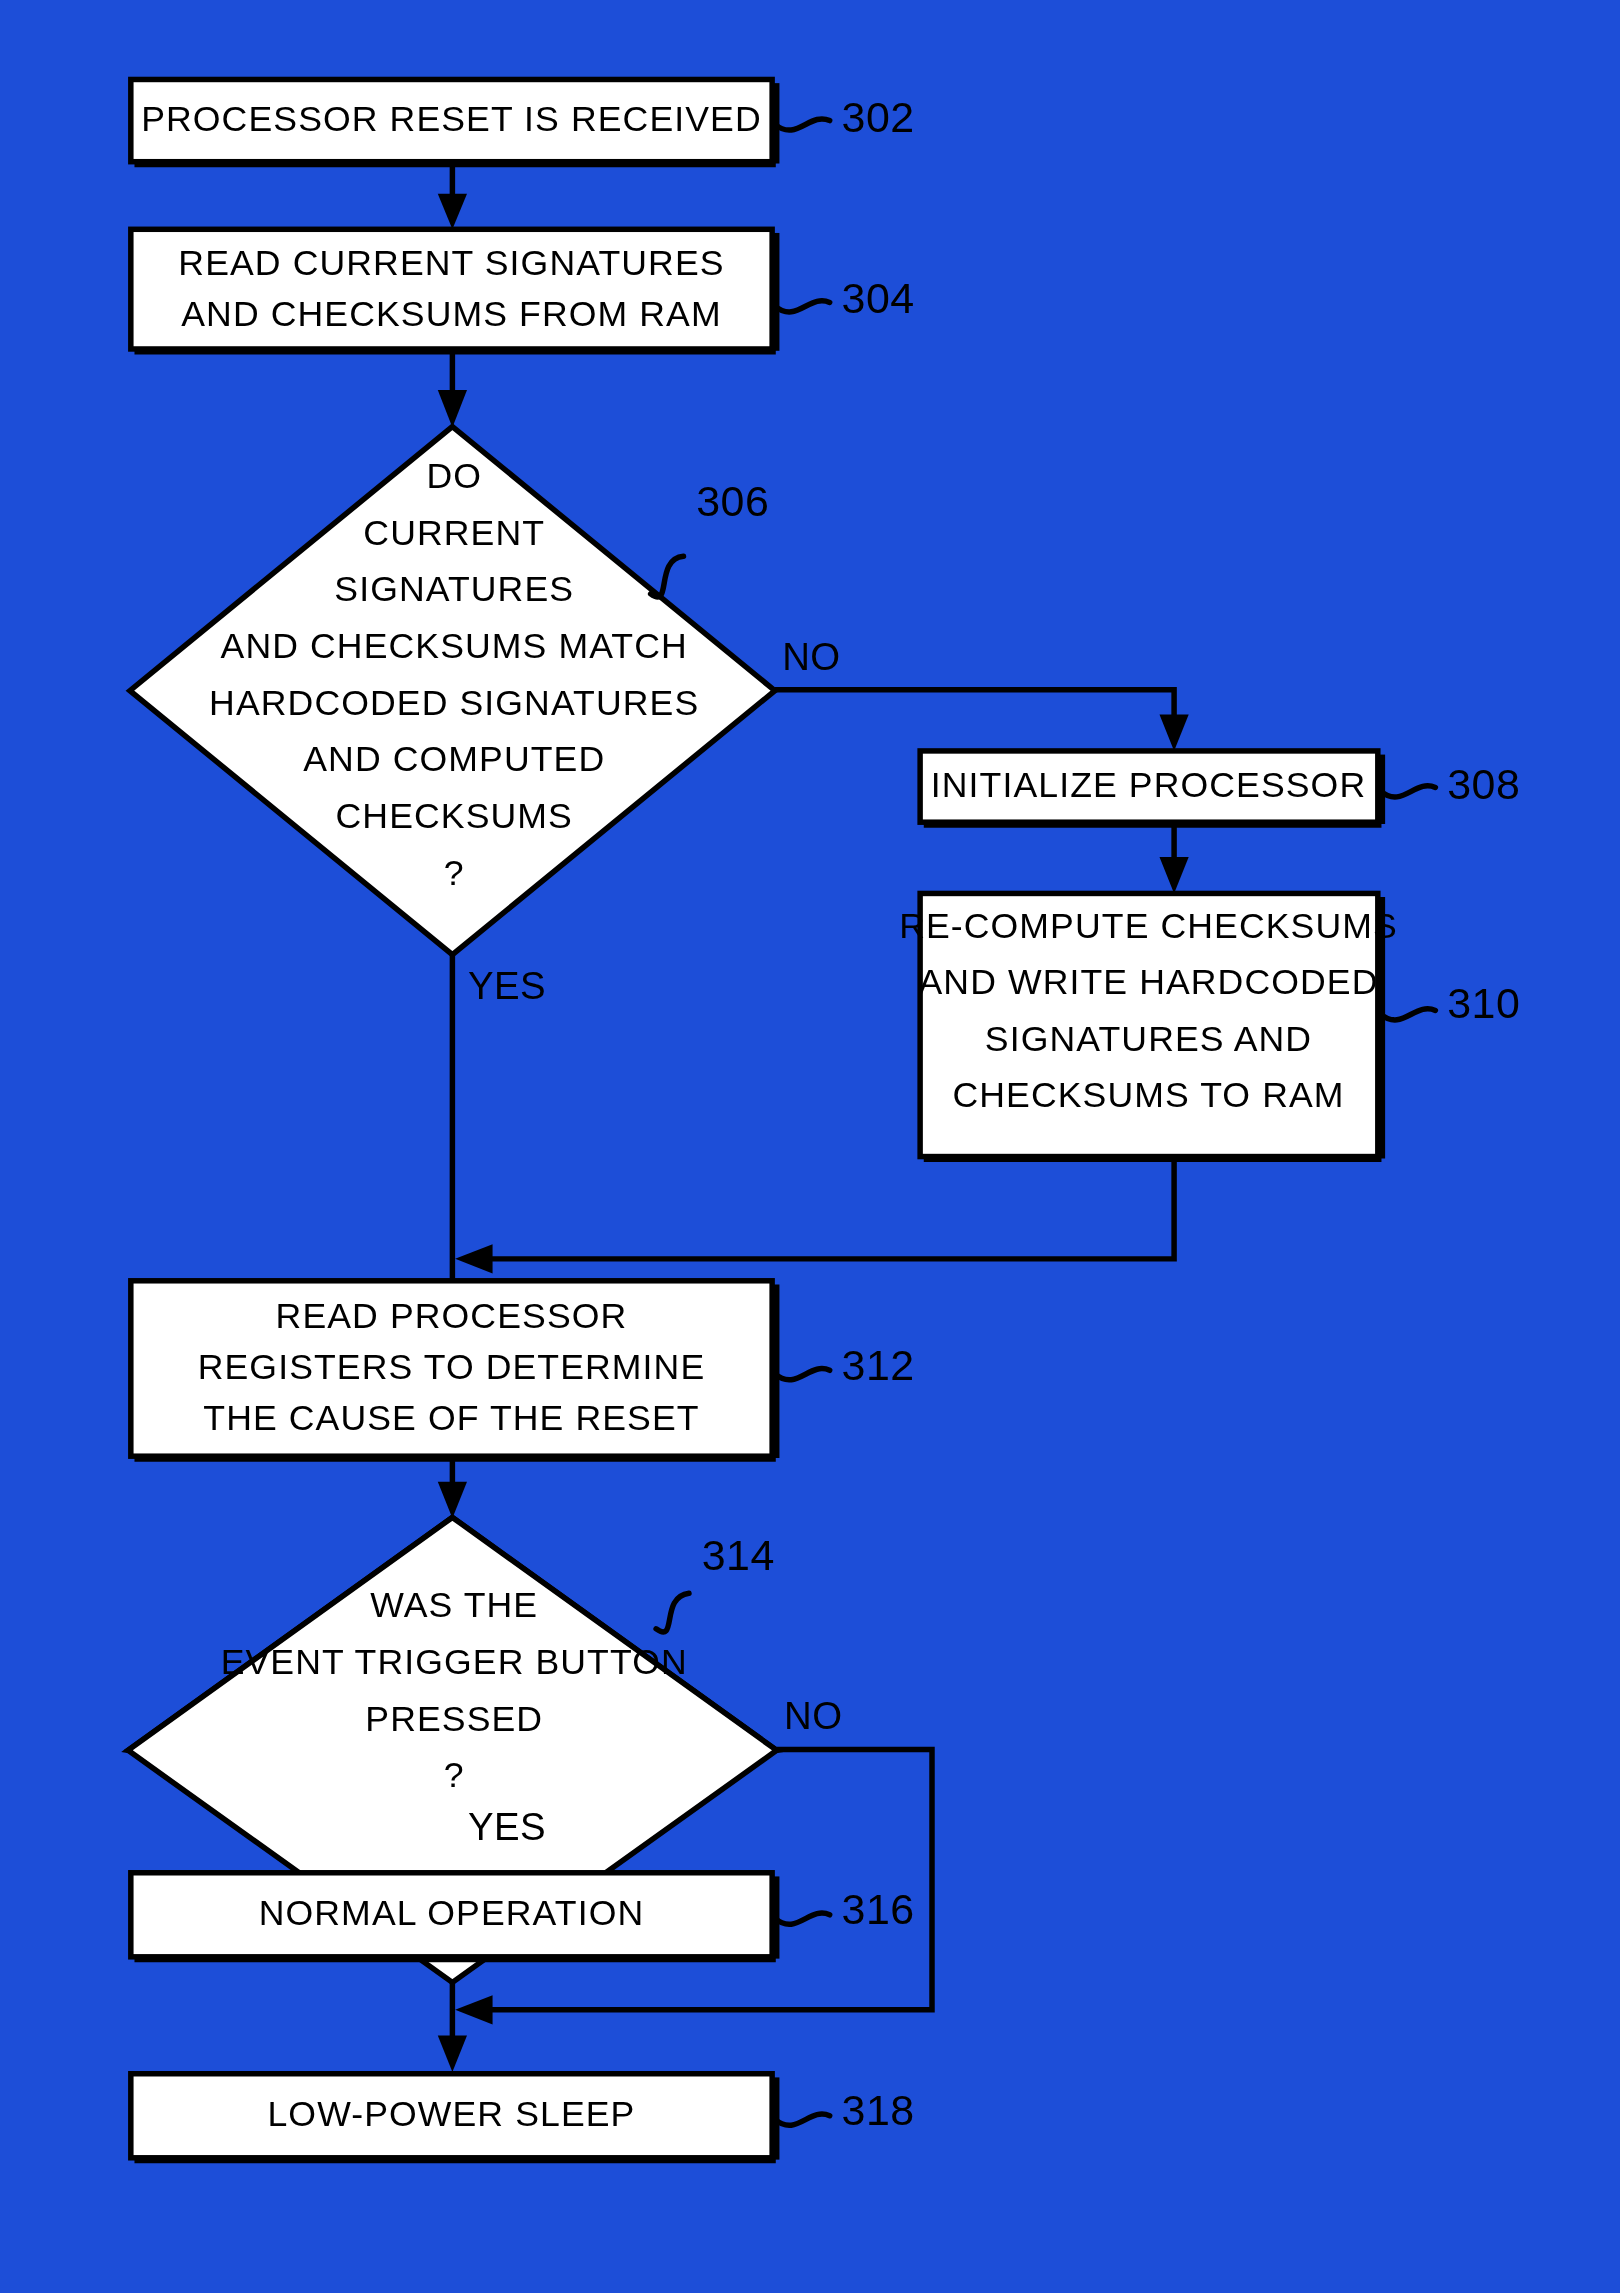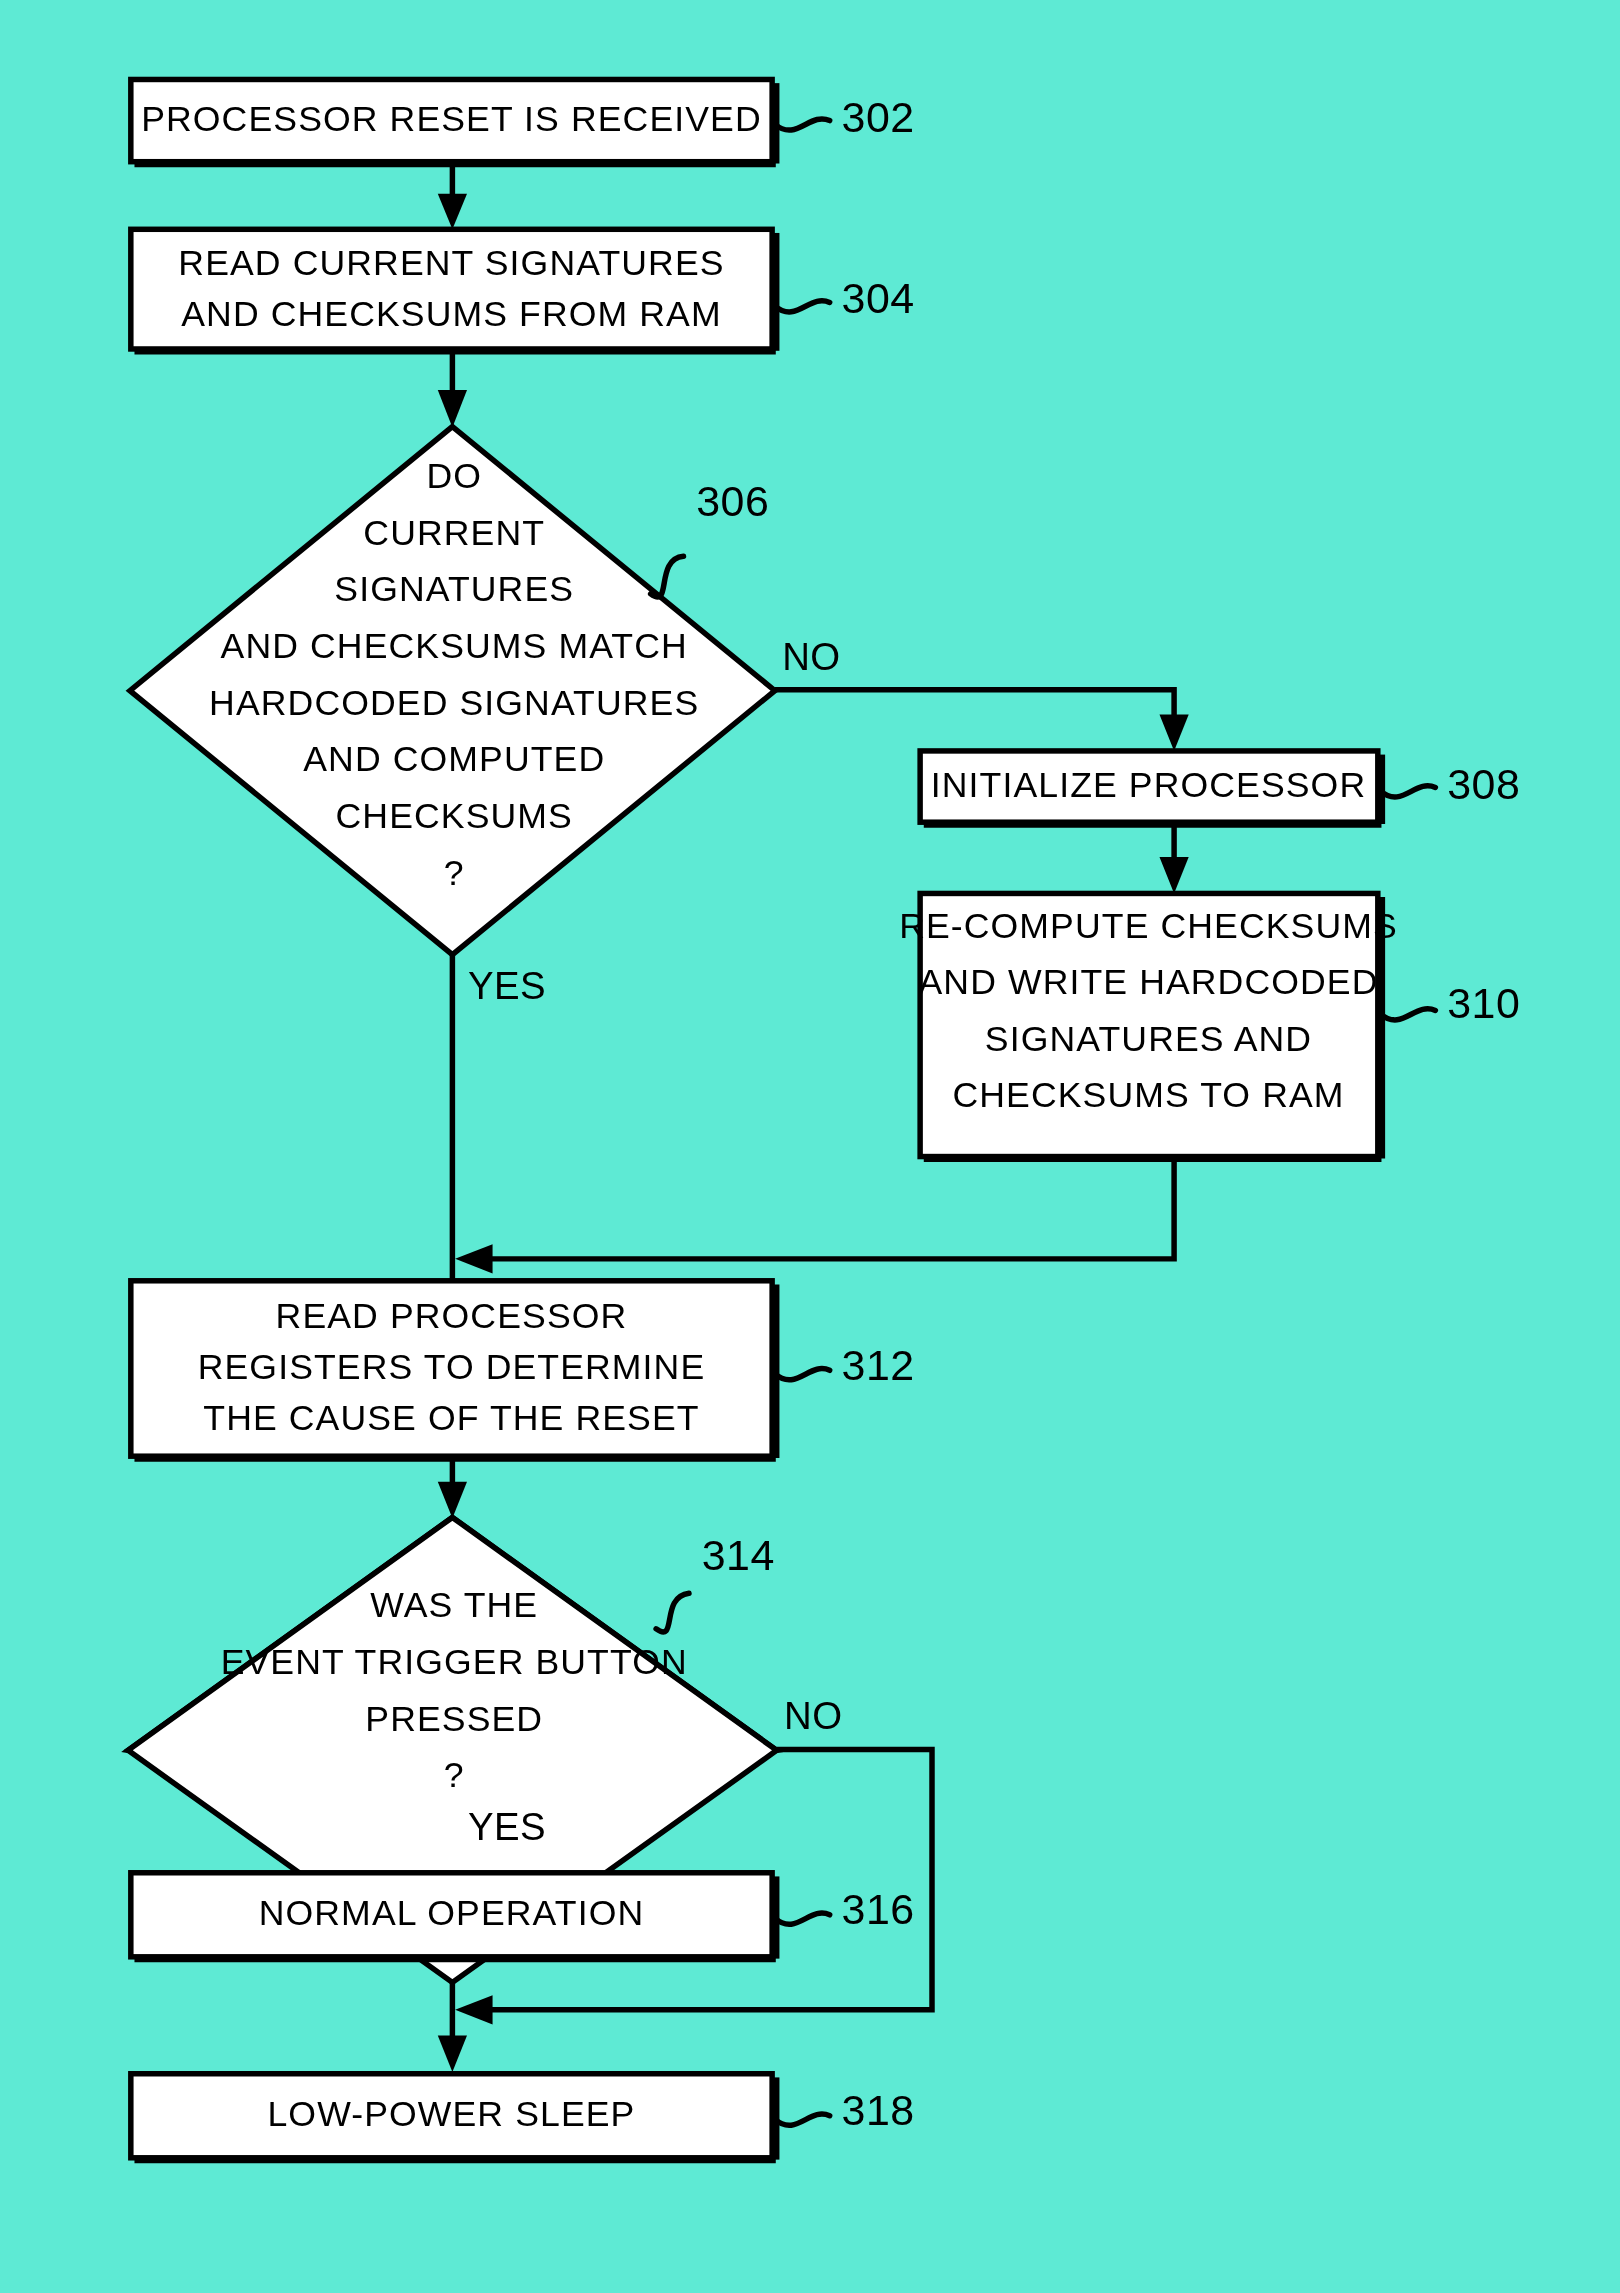--- a/index.html
+++ b/index.html
@@ -11,21 +11,21 @@
   body {
     width: 1621px;
     height: 2293px;
     font-family: "Liberation Sans", sans-serif;
     overflow: hidden;
   }
   #diagram-root {
     position: relative;
     width: 1621px;
     height: 2293px;
-    background: #5eead4;
+    background: #1d4ed8;
   }
   svg#flow-svg {
     position: absolute;
     top: 0;
     left: 0;
     width: 1621px;
     height: 2293px;
     display: block;
   }
   .node-shape {

